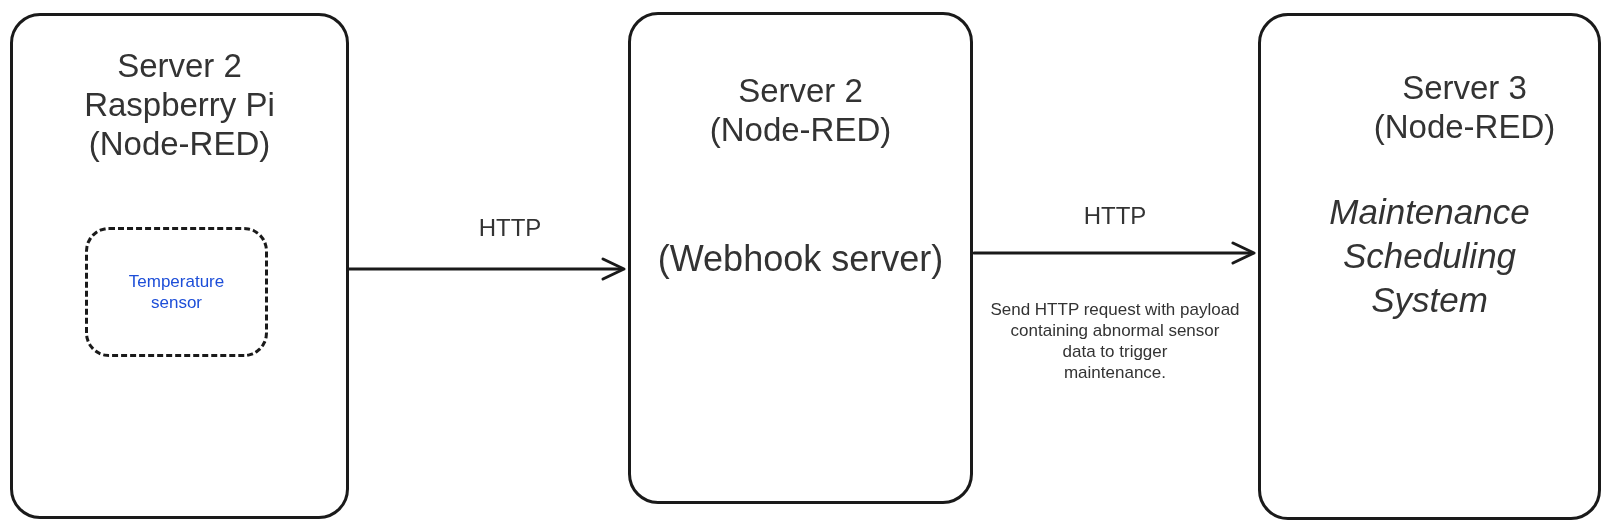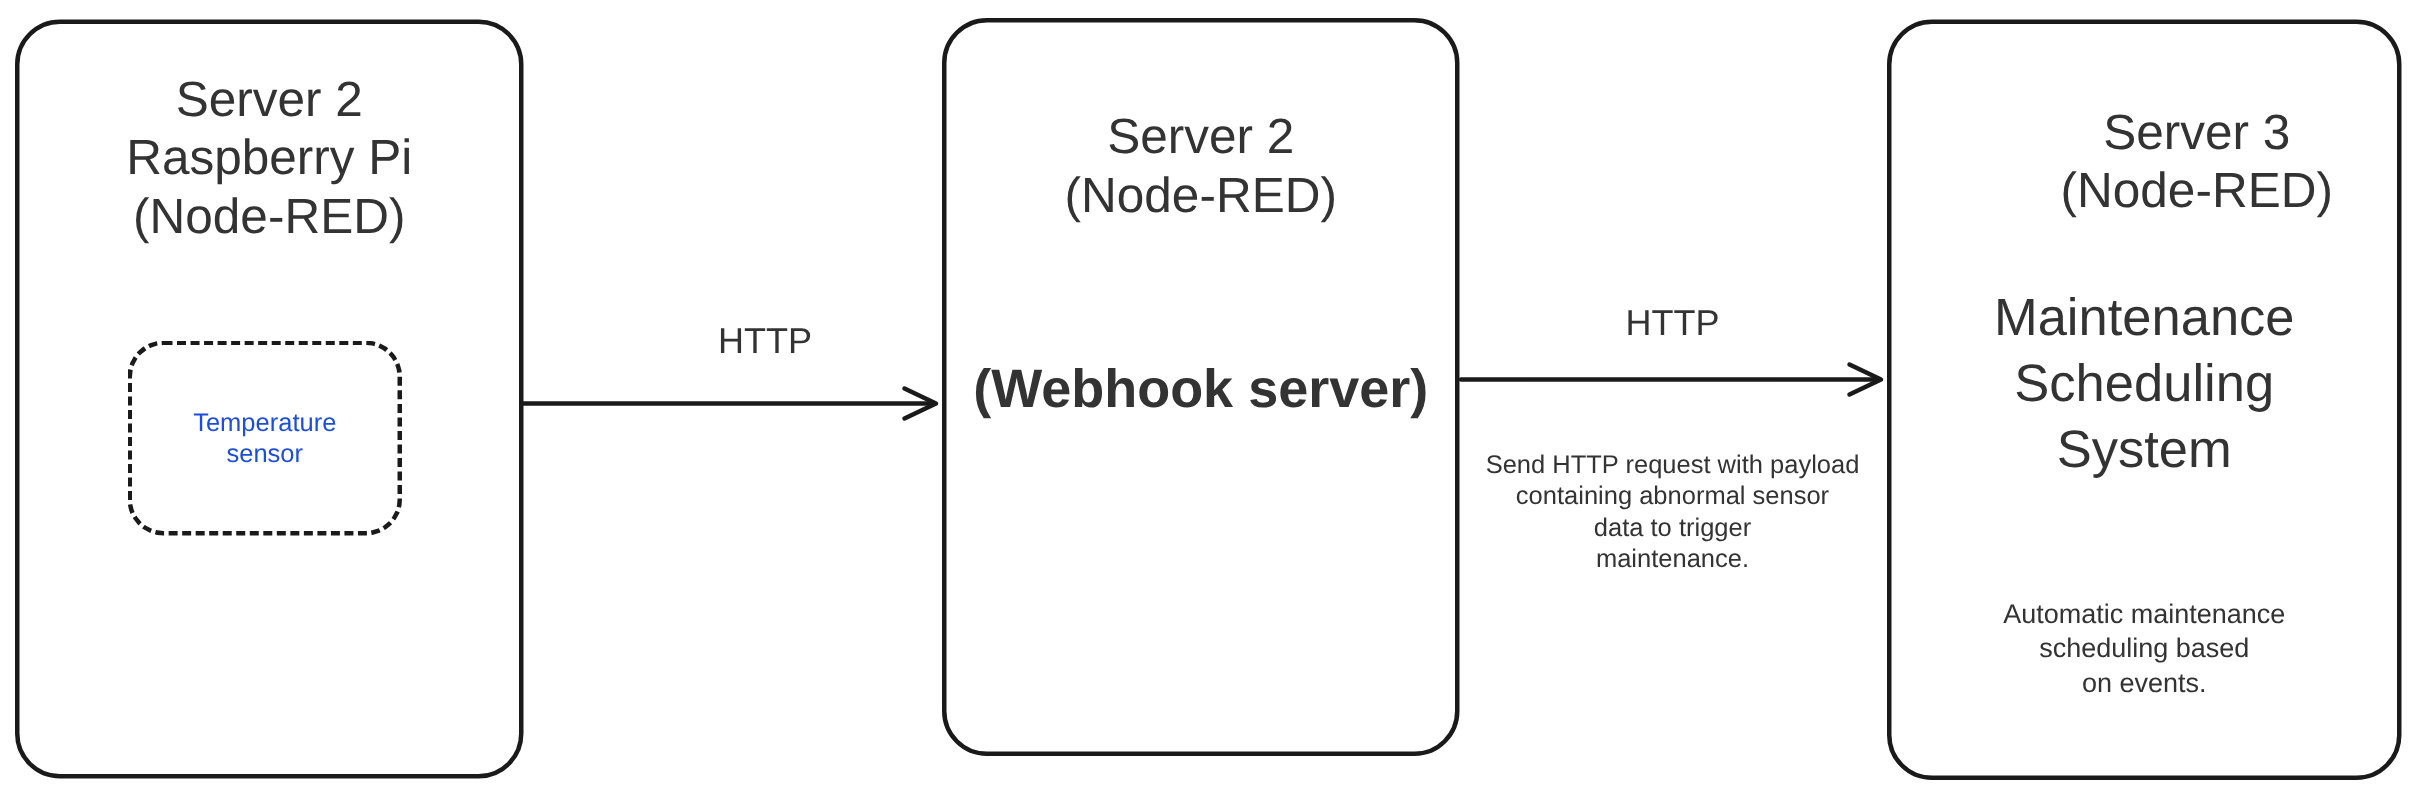--- a/index.html
+++ b/index.html
@@ -31,22 +31,22 @@
     position: absolute;
     text-align: center;
     white-space: pre-line;
     color: #333333;
   }
   .title { font-size: 33px; line-height: 39px; }
   .n1-title { left: 10px;   top: 46px;  width: 339px; }
   .n2-title { left: 628px;  top: 71px;  width: 345px; }
   .n3-title { left: 1261px; top: 68px;  width: 343px; margin-left: 32px; }
 
-  .n2-subtitle { left: 628px; top: 238px; width: 345px; font-size: 36px; line-height: 42px; font-weight: bold; }
-  .n3-subtitle { left: 1258px; top: 190px; width: 343px; font-size: 35px; line-height: 44px; }
+  .n2-subtitle { left: 628px; top: 238px; width: 345px; font-size: 36px; line-height: 42px; }
+  .n3-subtitle { left: 1258px; top: 190px; width: 343px; font-size: 35px; line-height: 44px; font-style: italic; }
   .n3-desc     { left: 1258px; top: 398px; width: 343px; font-size: 18px; line-height: 23px; }
 
   .sensor-box {
     position: absolute;
     left: 85px;
     top: 227px;
     width: 183px;
     height: 130px;
     border: 3px dashed #1a1a1a;
     border-radius: 24px;
@@ -104,23 +104,20 @@
   <div class="txt title n2-title">Server 2
 (Node-RED)</div>
   <div class="txt n2-subtitle">(Webhook server)</div>
 
   <div class="node node-3"></div>
   <div class="txt title n3-title">Server 3
 (Node-RED)</div>
   <div class="txt n3-subtitle">Maintenance
 Scheduling
 System</div>
-  <div class="txt n3-desc">Automatic maintenance
-scheduling based
-on events.</div>
 
   <svg class="arrow-layer" viewBox="0 0 1615 529" xmlns="http://www.w3.org/2000/svg">
     <g stroke="#1a1a1a" stroke-width="3" fill="none" stroke-linecap="round" stroke-linejoin="round">
       <line x1="348" y1="269" x2="622" y2="269"></line>
       <polyline points="603,259 624,269 603,279"></polyline>
     </g>
     <g stroke="#1a1a1a" stroke-width="3" fill="none" stroke-linecap="round" stroke-linejoin="round">
       <line x1="974" y1="253" x2="1252" y2="253"></line>
       <polyline points="1233,243 1254,253 1233,263"></polyline>
     </g>

